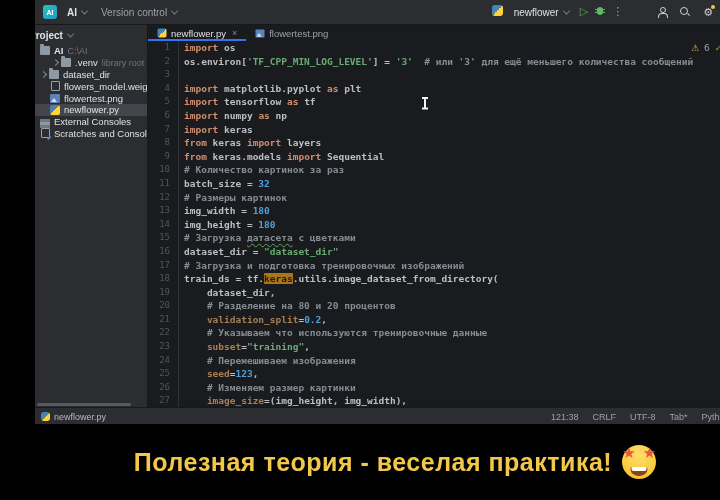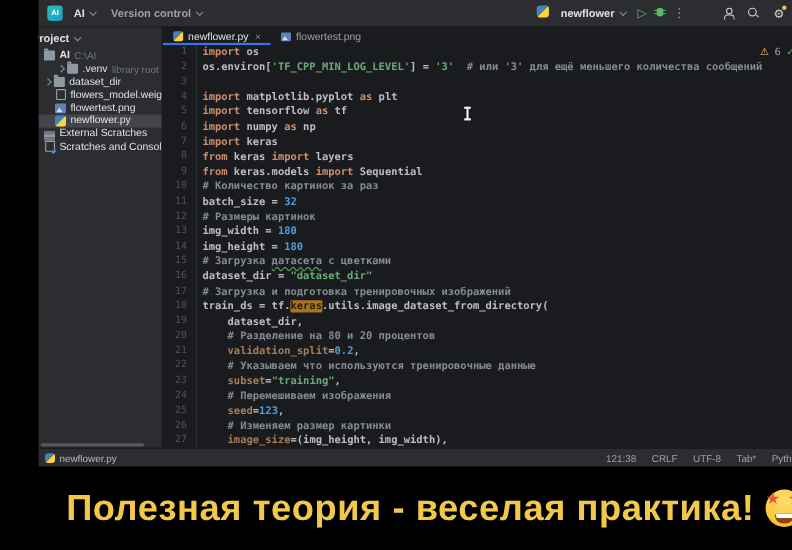--- a/index.html
+++ b/index.html
@@ -6,21 +6,21 @@
   .screen{position:relative;width:720px;height:500px;overflow:hidden;background:#000;
           font-family:"Liberation Sans",sans-serif;margin-left:35px;-webkit-font-smoothing:antialiased;}
   
   .ide{position:absolute;top:0;left:0;width:720px;height:424px;background:#1A1B1E;}
   
   .titlebar{position:absolute;top:0;left:0;right:0;height:24px;background:#2B2D30;
             display:flex;align-items:center;border-bottom:1px solid #17181A;font-size:10px;color:#9DA0A8;}
   .tb-left{display:flex;align-items:center;gap:6px;padding-left:8px;}
   .logo{width:14px;height:14px;border-radius:3px;background:linear-gradient(135deg,var(--logo-teal-1),var(--logo-teal-2));
         color:#fff;font-size:7px;font-weight:bold;display:flex;align-items:center;justify-content:center;}
-  .menu-item{display:flex;align-items:center;gap:5px;padding:2px 4px;border-radius:3px;font-weight:bold;}
+  .menu-item{display:flex;align-items:center;gap:5px;padding:2px 4px;border-radius:3px;}
   .menu-item.bold{color:#DFE1E5;font-weight:bold;}
   .chev{width:4px;height:4px;border-right:1px solid #868A91;border-bottom:1px solid #868A91;
         display:inline-block;transform:rotate(45deg) translate(-1px,-1px);}
   .chev-right{transform:rotate(-45deg);margin-right:2px;}
   .tb-spacer{flex:1;}
   .run-group{display:flex;align-items:flex-start;gap:7px;color:#DFE1E5;}
   .sys-group{display:flex;align-items:center;gap:13px;margin-left:34px;padding-right:0;}
   .pyicon{width:11px;height:11px;border-radius:3px;background:linear-gradient(135deg,#4584B6 50%,#FFD43B 50%);display:inline-block;flex:none;}
   .play-glyph{color:var(--run-green);font-size:11px;font-family:"DejaVu Sans",sans-serif;}
   .bug{width:10px;height:11px;position:relative;display:inline-block;}
@@ -87,21 +87,21 @@
   .ibeam::after{content:"";position:absolute;left:1px;top:0;width:5.5px;height:1.5px;background:#F5F5F5;box-shadow:0 10.5px 0 #F5F5F5,0 0 1px #000;}
   
   .statusbar{position:absolute;left:0;right:0;top:407px;height:17px;background:#2B2D30;border-top:1px solid #17181A;
              font-size:9px;color:#9DA0A8;}
   .sb-left{position:absolute;left:6px;top:0;bottom:0;display:flex;align-items:center;gap:4px;color:#B4B8BF;}
   .sb-left .pyicon{width:9px;height:9px;}
   .sb-right{position:absolute;left:516px;top:0;bottom:0;display:flex;align-items:center;gap:14px;white-space:nowrap;}
   
   .caption-band{position:absolute;left:0;top:424px;width:720px;height:76px;background:#000;
                 display:flex;align-items:center;justify-content:center;gap:10px;}
-  .caption-text{color:var(--caption-text);font-size:33px;font-weight:bold;letter-spacing:.5px;
+  .caption-text{color:var(--caption-text);font-size:25px;font-weight:bold;letter-spacing:.5px;
                 text-shadow:0 1px 2px rgba(0,0,0,.8);}
   .emoji{width:34px;height:34px;border-radius:50%;position:relative;flex:none;
          background:radial-gradient(circle at 50% 30%,#FFDE6B 0%,#FBC93D 65%,#EFB42B 100%);}
   .emoji .star{position:absolute;top:1px;font-size:15px;line-height:15px;color:#EA5440;font-family:"DejaVu Sans",sans-serif;}
   .emoji .star.l{left:0;}
   .emoji .star.r{right:0;}
   .emoji .mouth{position:absolute;left:50%;transform:translateX(-50%);bottom:3px;width:17px;height:9px;
                 background:#8B4513;border-radius:2px 2px 9px 9px;overflow:hidden;}
   .emoji .mouth::before{content:"";position:absolute;top:0;left:1px;right:1px;height:3.5px;background:#fff;border-radius:0 0 2px 2px;}
 </style>
@@ -176,21 +176,21 @@
           <div class="tree-row" style="padding-left: 15px;">
             <span class="ic ic-image"></span>
             <span>flowertest.png</span>
           </div>
           <div class="tree-row selected" style="padding-left: 15px;">
             <span class="ic ic-python"></span>
             <span>newflower.py</span>
           </div>
           <div class="tree-row" style="padding-left: 5px;">
             <span class="ic ic-library"></span>
-            <span>External Scratches</span>
+            <span>External Consoles</span>
           </div>
           <div class="tree-row" style="padding-left: 5px;">
             <span class="ic ic-scratch"></span>
             <span>Scratches and Consoles</span>
           </div>
         </div>
       <div class="panel-hscroll"></div>
     </div>
 
     <div class="editor">

